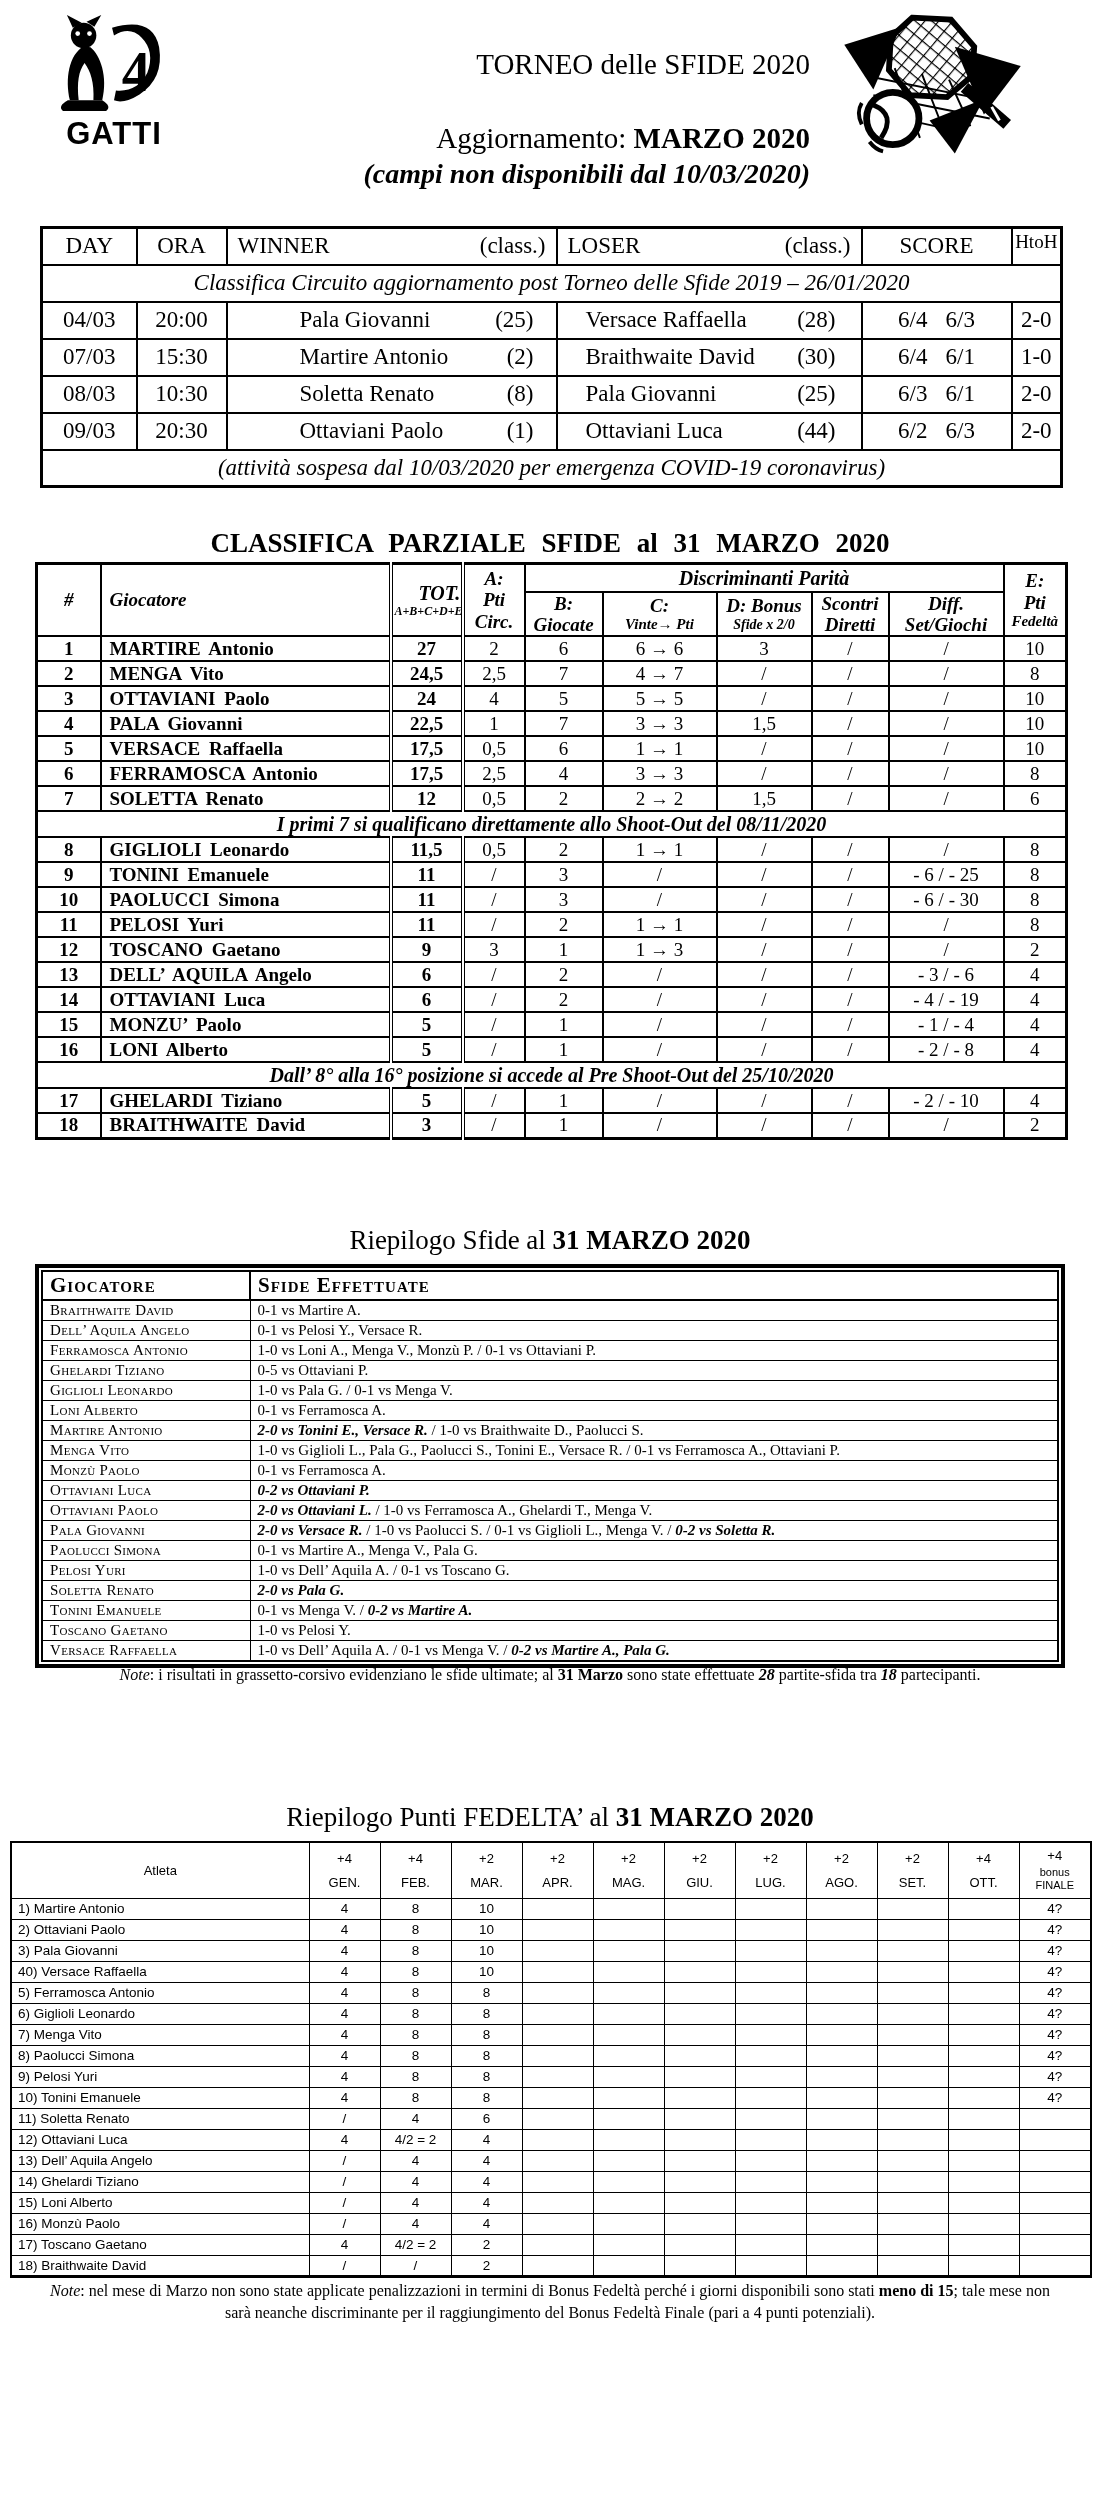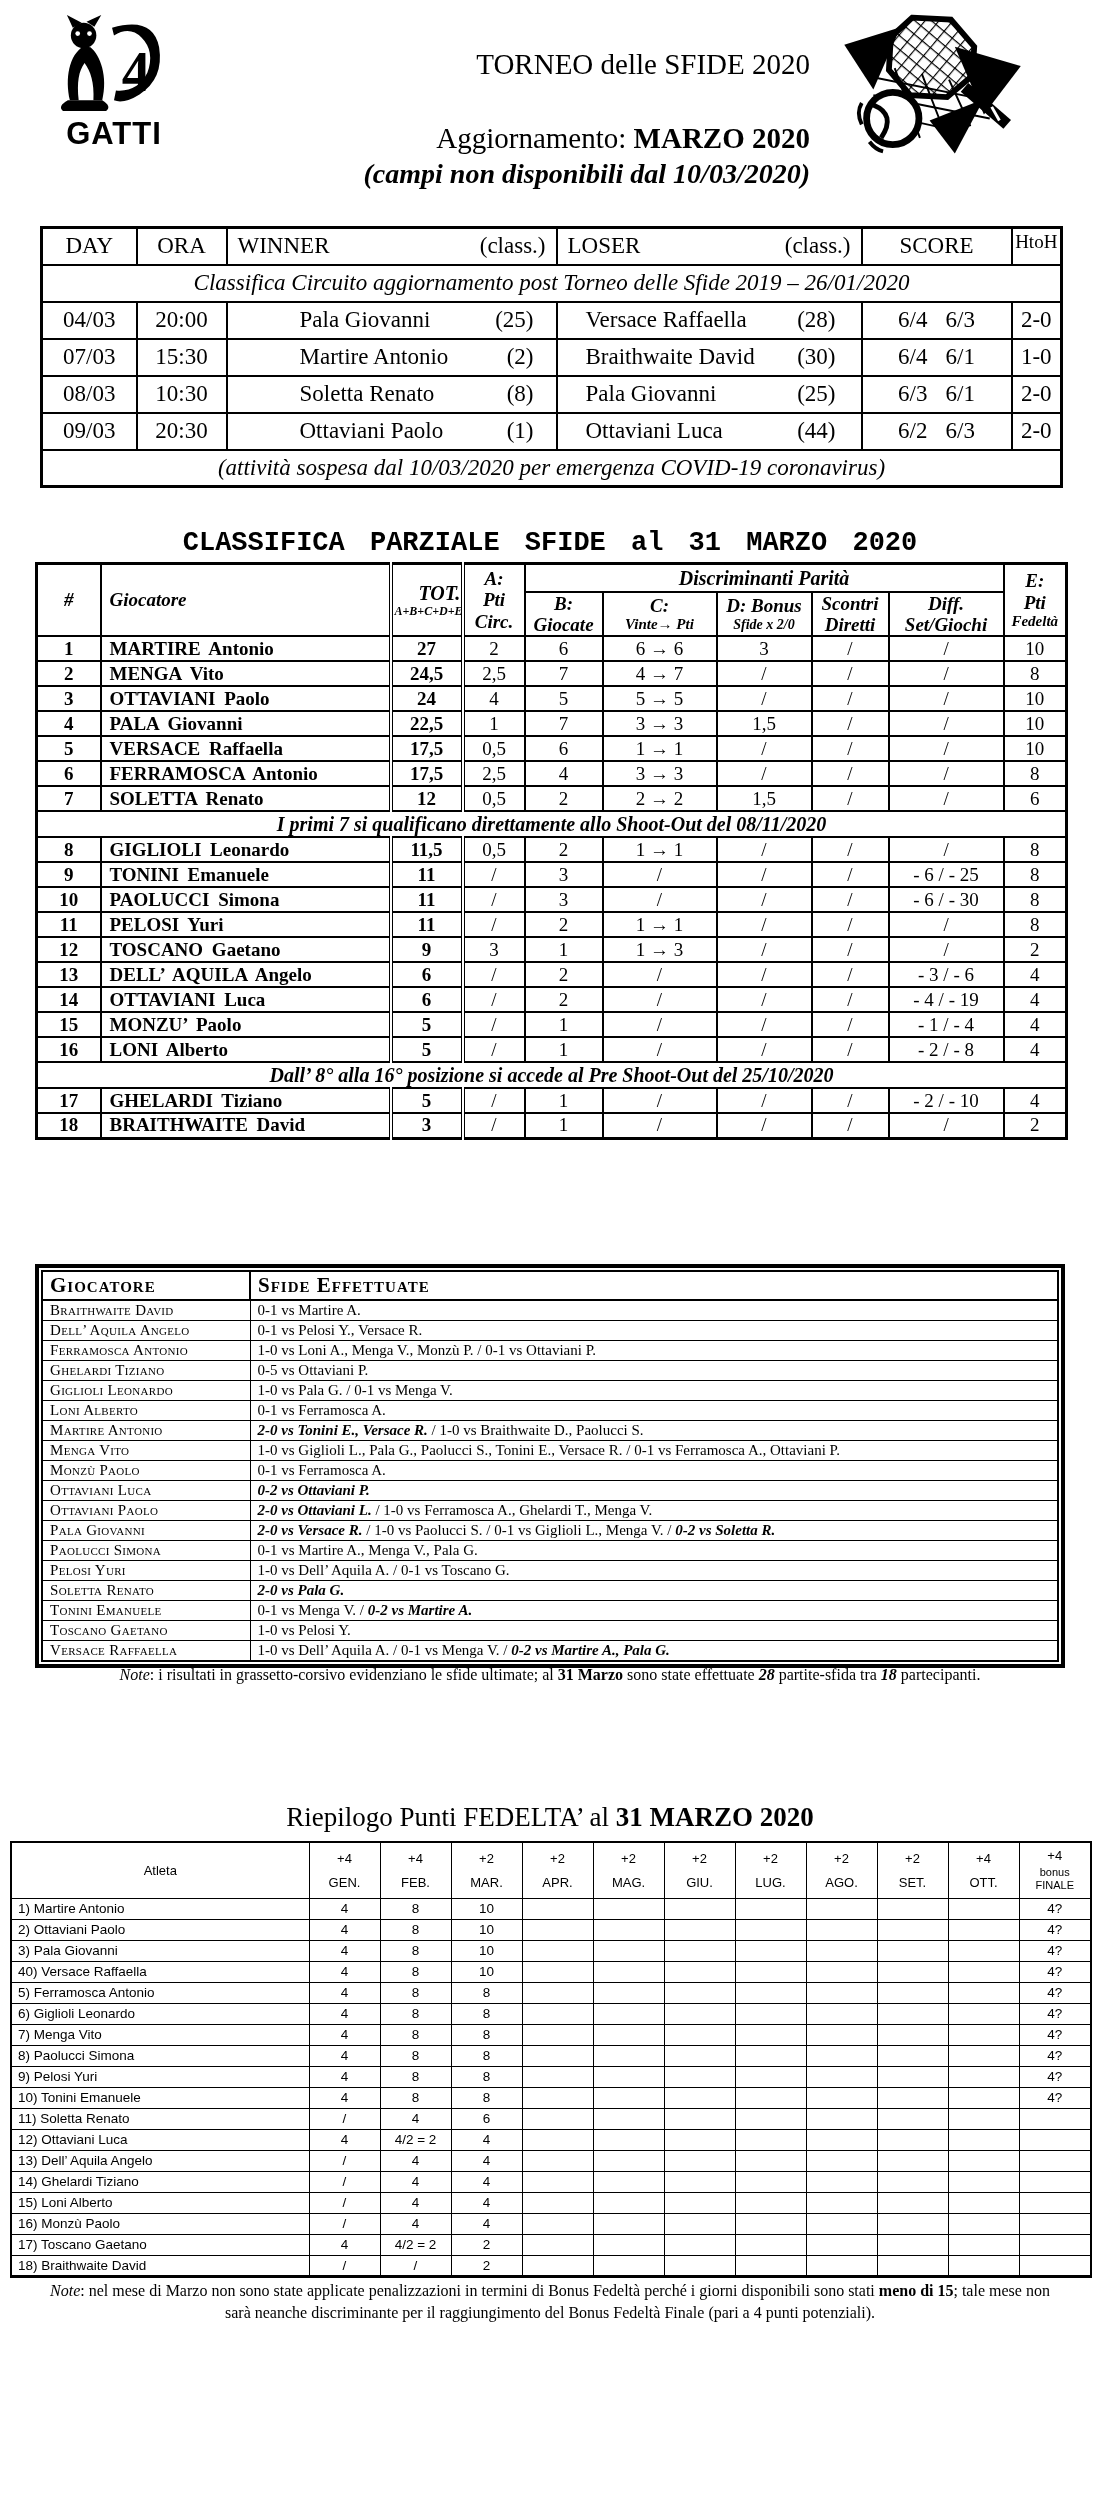--- a/index.html
+++ b/index.html
@@ -29,21 +29,21 @@
   .t-results .htoh-h { font-size:19px; vertical-align:top; padding-top:2px; text-align:center;margin-left:40px; }
   .t-results .pair { display:flex; justify-content:space-between; align-items:center; padding:0 10px; }
   .t-results td .pair.w { padding:0 22px 0 72px; }
   .t-results td .pair.l { padding:0 25px 0 28px; }
   .t-results .caption-row td, .t-results .footer-row td { text-align:center; font-style:italic; font-size:23px; }
   .t-results .score-cell span { display:inline-block; }
   .t-results .score-cell span + span { margin-left:18px; }
 
   
   .t2-title { position:absolute; left:0; top:528px; width:1100px; text-align:center;
-              font-size:27px; font-weight:bold; word-spacing:9px;font-family:Liberation Mono, monospace; }
+              font-size:27px; font-weight:bold; word-spacing:9px; }
   .t-classifica { position:absolute; left:35px; top:562px; width:1030px; border:3px solid #000; }
   .t-classifica th, .t-classifica td { border:2px solid #000; padding:0 2px; }
   .t-classifica th { font-weight:bold; font-style:italic; text-align:center; font-size:19px; line-height:1.12; }
   .t-classifica .group-h { font-size:20px; height:28px; }
   .t-classifica .sub { font-size:12px; font-weight:bold; display:block; margin-top:1px; }
   .t-classifica .small { font-size:15px; }
   .t-classifica .smaller { font-size:14px; }
   .t-classifica .tot-h div:first-child { font-size:20px;padding-left:24px; }
   .t-classifica td { font-size:19px; height:25px; }
   .t-classifica .c { text-align:center; }
@@ -516,20 +516,21 @@
           <td class="c">1</td>
           <td class="c">/</td>
           <td class="c">/</td>
           <td class="c">/</td>
           <td class="c">/</td>
           <td class="c">2</td>
         </tr>
       </tbody>
   </table>
 
+  <div class="t3-title"><span>Riepilogo Sfide al </span><b>31 MARZO 2020</b></div>
   <div class="t3-wrap">
     <table class="t-sfide">
       <colgroup>
           <col style="width:208px">
           <col>
         </colgroup>
       <thead>
         <tr>
           <th>Giocatore</th>
           <th>Sfide Effettuate</th>

